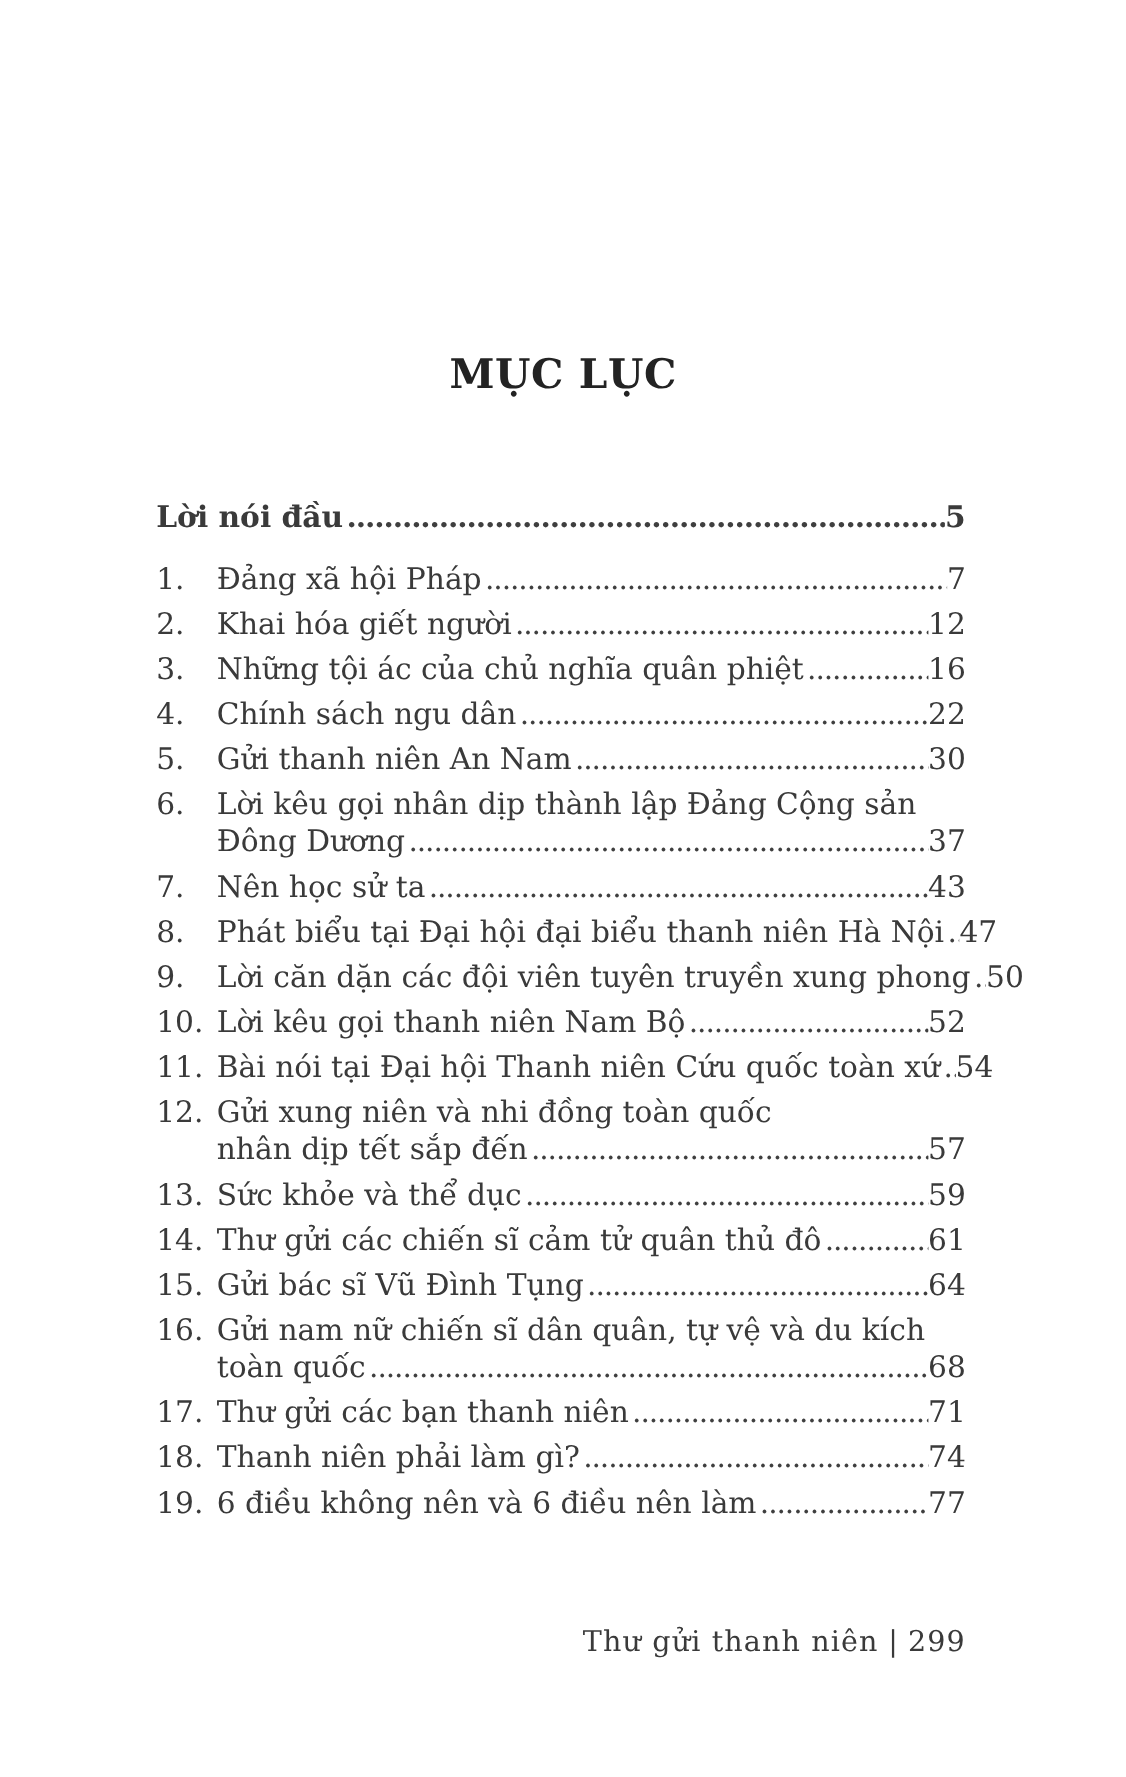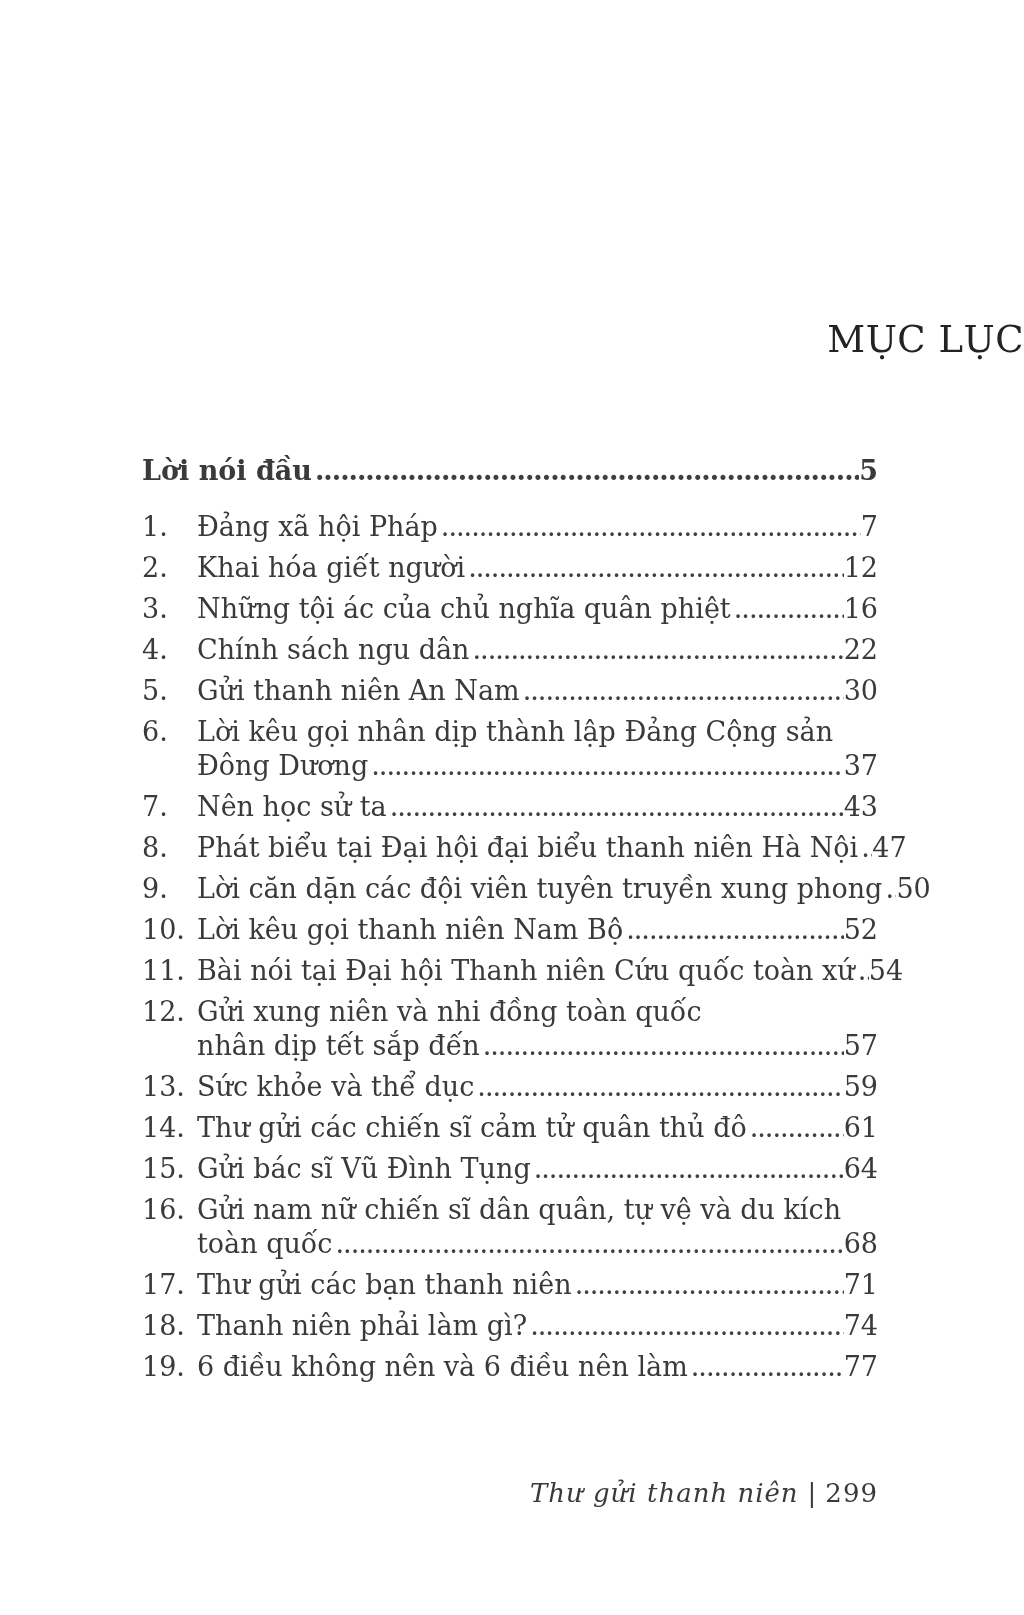--- a/index.html
+++ b/index.html
@@ -15,24 +15,24 @@
     font-family: "DejaVu Serif", serif;
     color: #3a3a3a;
     overflow: hidden;
   }
   .title {
     position: absolute;
     top: 318px;
     left: 0;
     width: 100%;
     margin: 0;
-    text-align: right;
+    text-align: center;
     font-size: 37px;
     line-height: 44px;
-    font-weight: normal;
+    font-weight: bold;
     letter-spacing: 0.5px;
     color: #232323;
   }
   .toc {
     position: absolute;
     left: 142px;
     top: 454px;
     width: 736px;
     font-size: 27px;
     line-height: 34px;
@@ -83,21 +83,20 @@
   .footer {
     position: absolute;
     top: 1477px;
     right: 146px;
     font-size: 26px;
     line-height: 32px;
     color: #3a3a3a;
     white-space: nowrap;
   }
   .ft-title {
-    font-style: italic;
     letter-spacing: 1px;
   }
   .ft-sep {
     padding: 0 9px;
     font-weight: 300;
   }
   .ft-page {
     letter-spacing: 1px;
   }
 </style>

